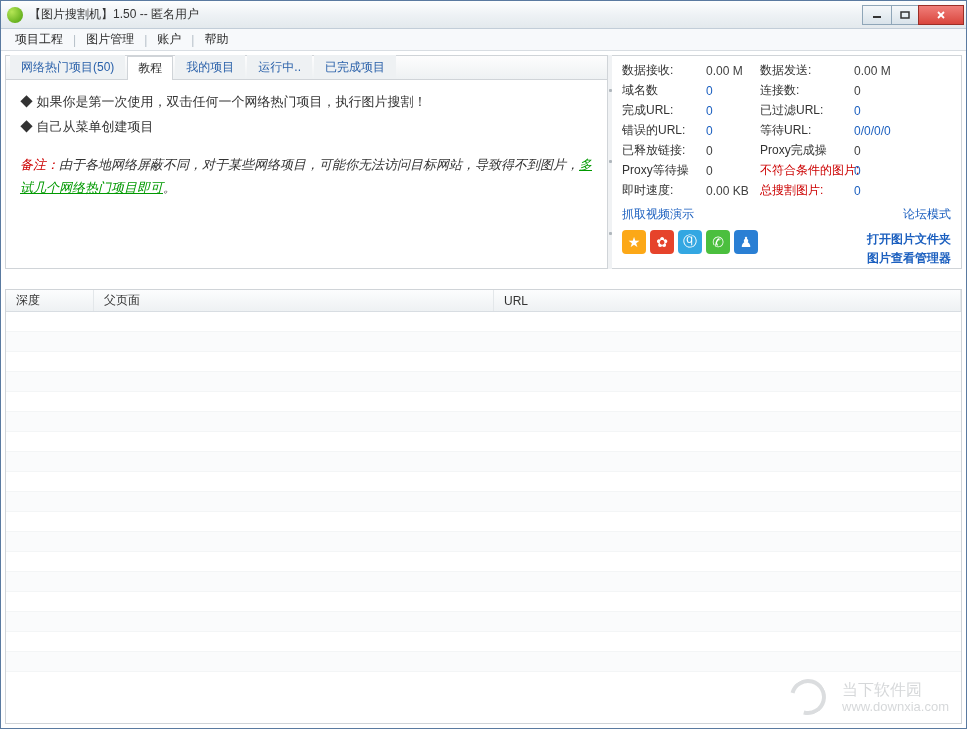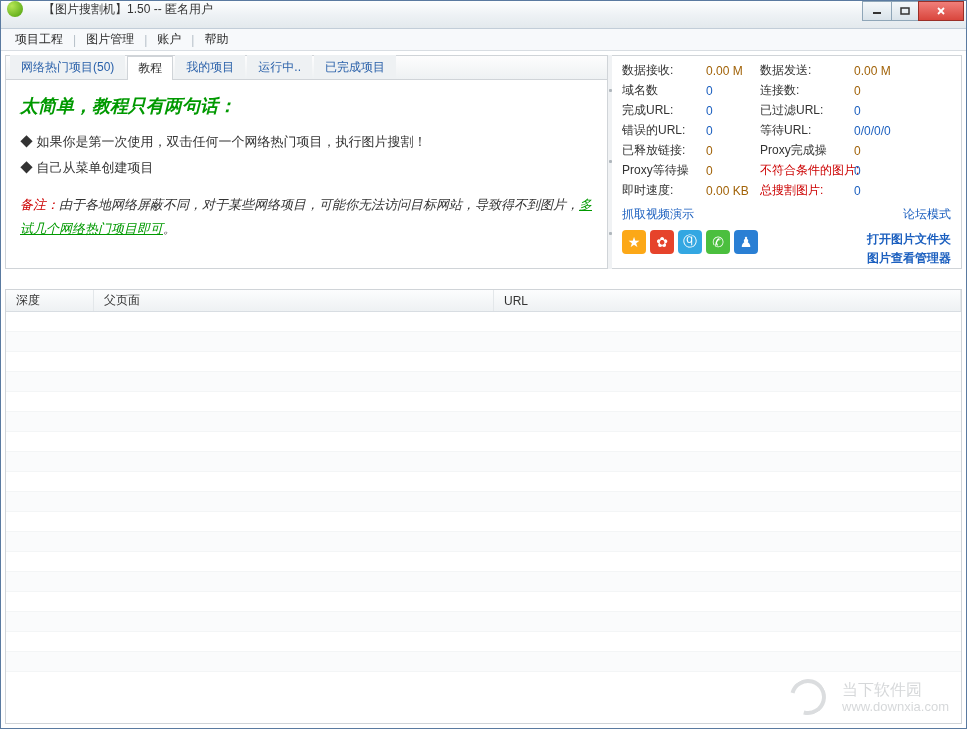--- a/index.html
+++ b/index.html
@@ -1,20 +1,20 @@
 <!DOCTYPE html>
 <html><head>
 <meta charset="utf-8">
 <style>
 * { box-sizing: border-box; margin: 0; padding: 0; }
 body { font-family: "Microsoft YaHei", "SimSun", sans-serif; font-size: 12px; background: #fff; width: 967px; height: 729px; overflow: hidden; position: relative; }
 
 .window { border: 1px solid #5a7aa0; background: #fff; width: 967px; height: 729px; display: flex; flex-direction: column; }
 
-.titlebar { height: 28px; background: linear-gradient(#fdfefe, #eef2f5, #e3e9ed); display: flex; align-items: flex-start; padding: 0 2px 0 6px; border-bottom: 1px solid #c2cdd8; gap: 14px; }
+.titlebar { height: 28px; background: linear-gradient(#fdfefe, #eef2f5, #e3e9ed); display: flex; align-items: center; padding: 0 2px 0 6px; border-bottom: 1px solid #c2cdd8; }
 .titlebar .app-icon { width: 16px; height: 16px; border-radius: 50%; background: radial-gradient(circle at 30% 30%, #b5e655, #4a9e0a); margin-right: 6px; }
 .titlebar .title-text { flex: 1; color: #333; font-size: 12px; }
 .win-btns { display: flex; gap: 0; }
 .win-btn { width: 30px; height: 20px; display: flex; align-items: center; justify-content: center; font-size: 12px; color: #333; background: linear-gradient(#f5f8fa, #d9e3ea); border: 1px solid #8fa6b8; margin-left: -1px; cursor: pointer; }
 .win-btn.max { width: 28px; }
 .win-btn.close { width: 46px; background: linear-gradient(#f07f7a, #d9463d); color: #fff; border-color: #9a2f27; }
 .win-btn svg { width: 12px; height: 10px; }
 
 .menubar { height: 22px; background: #f7f9fb; border-bottom: 1px solid #d8dde2; display: flex; align-items: center; padding: 0 6px; gap: 0; }
 .menubar .mitem { color: #2d2d2d; padding: 2px 8px; cursor: pointer; }
@@ -31,21 +31,21 @@
 .tutorial-body { flex: 1; padding: 10px 14px; background: #fff; color: #333; line-height: 1.8; font-size: 13px; }
 .tutorial-body h3 { color: #009900; font-style: italic; font-family: "KaiTi","STKaiti",serif; font-size: 18px; font-weight: bold; margin-bottom: 8px; }
 .tutorial-body .bullet { font-size: 13px; margin-bottom: 2px; }
 .tutorial-body .note { font-family: "KaiTi","STKaiti",serif; font-style: italic; margin-top: 14px; font-size: 13px; color: #333; }
 .tutorial-body .note-label { color: #c00; }
 .tutorial-body .hint-link { color: #009900; text-decoration: underline; }
 
 .stats-pane { width: 350px; border: 1px solid #d0d4d8; border-left: none; padding: 6px 10px 4px; background: #fff; display: flex; flex-direction: column; }
 .stats-grid { display: grid; grid-template-columns: 80px 50px 90px 50px; row-gap: 3px; column-gap: 4px; font-size: 12px; align-items: center; }
 .stats-grid .lbl { color: #333; white-space: nowrap; }
-.stats-grid .val { color: #a16207; }
+.stats-grid .val { color: #404040; }
 .stats-grid .val.link { color: #1b5fbf; cursor: pointer; }
 .stats-grid .lbl.red { color: #c00; }
 .stats-links { margin-top: 6px; display: flex; justify-content: space-between; }
 .stats-links a, .stats-link-col a { color: #1b5fbf; cursor: pointer; display: block; line-height: 1.6; }
 .social-row { margin-top: 6px; display: flex; gap: 4px; align-items: flex-start; }
 .social-icons { display: flex; gap: 4px; }
 .sicon { width: 24px; height: 24px; border-radius: 4px; display: flex; align-items: center; justify-content: center; font-size: 14px; color: #fff; cursor: pointer; }
 .stats-link-col { margin-left: auto; text-align: right; font-weight: bold; }
 
 .splitter-h { height: 4px; cursor: row-resize; }
@@ -114,21 +114,20 @@
       <div class="upper-row">
         <div class="tutorial-pane">
           <div class="tabbar">
             <div class="tab">网络热门项目(50)</div>
             <div class="tab active">教程</div>
             <div class="tab">我的项目</div>
             <div class="tab">运行中..</div>
             <div class="tab">已完成项目</div>
           </div>
           <div class="tutorial-body">
-            <h3>太简单，教程只有两句话：</h3>
             <div class="bullet">◆ 如果你是第一次使用，双击任何一个网络热门项目，执行图片搜割！</div>
             <div class="bullet">◆ 自己从菜单创建项目</div>
             <div class="note">
               <span class="note-label">备注：</span><span>由于各地网络屏蔽不同，对于某些网络项目，可能你无法访问目标网站，导致得不到图片，</span><a class="hint-link">多试几个网络热门项目即可</a><span>。</span>
             </div>
           </div>
         </div>
 
         <div class="splitter-v">
           <span class="grip"></span>

